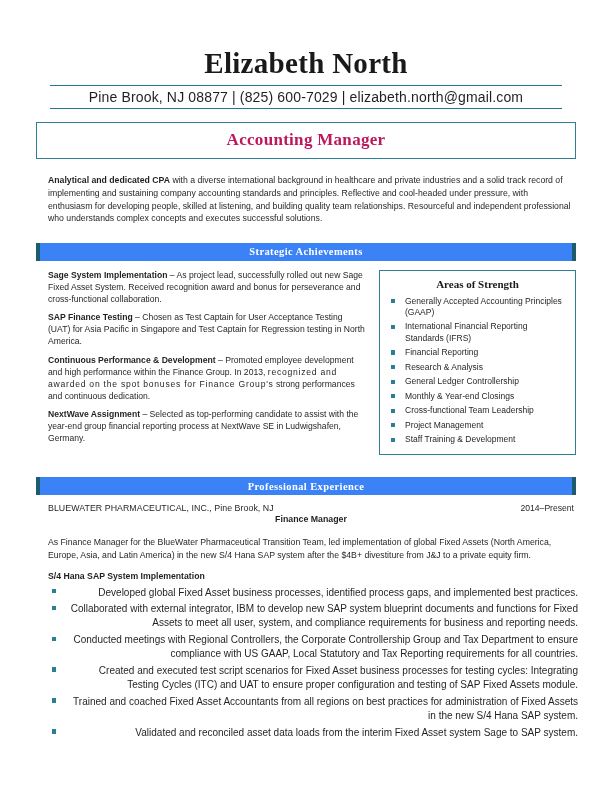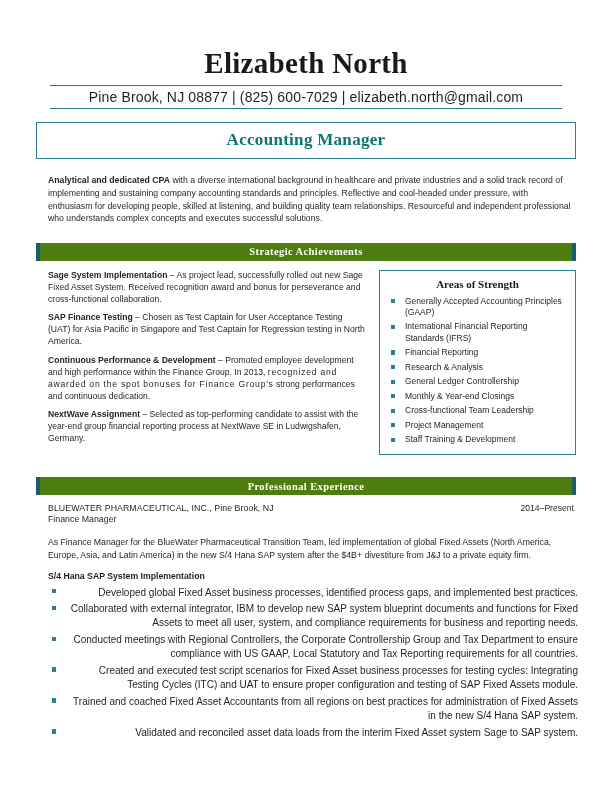--- a/index.html
+++ b/index.html
@@ -38,37 +38,37 @@
     margin:13px 36px 0 36px;
     border:1.2px solid #2c7f95;
     padding:7px 0 8px 0;
   }
   .title-box .title {
     text-align:center;
     font-family:"Liberation Serif", serif;
     font-weight:bold;
     font-size:17px;
     letter-spacing:0.3px;
-    color:#0f766e;
+    color:#be185d;
   }
 
   
   .summary {
     margin:15px 38px 0 48px;
     font-size:8.7px;
     line-height:1.45;
     text-align:left;
   }
   .summary b { font-weight:bold; }
 
   
   .banner {
     margin:18px 36px 0 36px;
     height:18px;
-    background:#4d7c0f;
+    background:#3b82f6;
     position:relative;
     display:flex;
     align-items:center;
     justify-content:center;
   }
   .banner::before, .banner::after {
     content:"";
     position:absolute; top:0; bottom:0; width:4px;
     background:#1c5c6e;
   }
@@ -127,21 +127,22 @@
   .exp-head {
     display:flex; justify-content:space-between; align-items:baseline;
     margin:8px 38px 0 48px;
     font-size:8.8px;
   }
   .exp-company { letter-spacing:0.05px; }
   .exp-dates { font-size:8.6px; white-space:nowrap; }
   .exp-role {
     margin:1px 38px 12px 48px;
     font-size:8.8px;
-    font-weight:normal;
+    font-weight:bold;
+    text-align:center;
   }
   .exp-para {
     margin:8px 38px 0 48px;
     font-size:8.7px;
     line-height:1.45;
   }
   .exp-subhead {
     margin:9px 38px 0 48px;
     font-size:8.7px;
     font-weight:bold;

